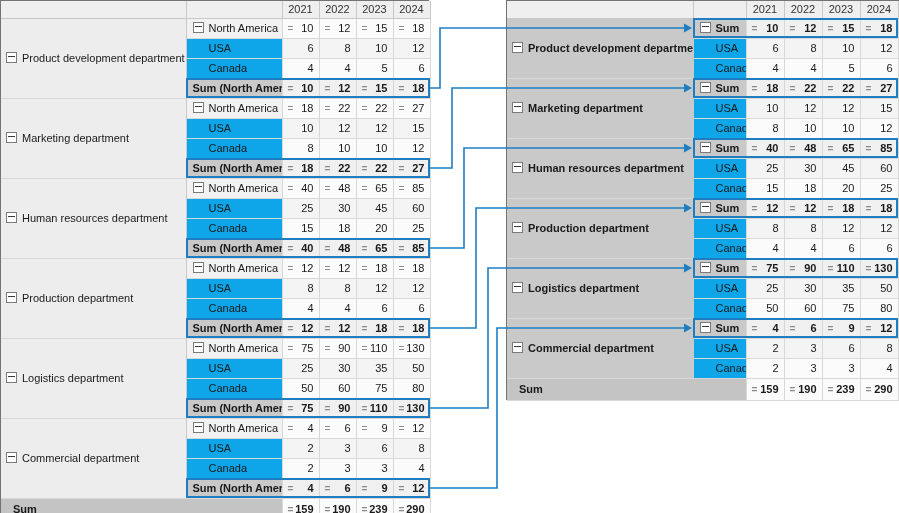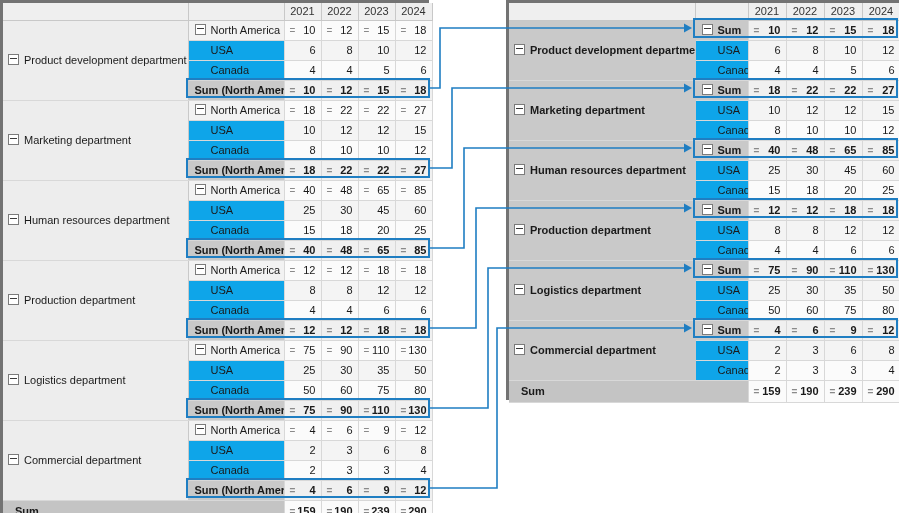--- a/index.html
+++ b/index.html
@@ -5,21 +5,21 @@
   html,body{margin:0;padding:0;}
   body{
     width:899px;height:513px;
     background:#ffffff;
     font-family:"Liberation Sans","DejaVu Sans",sans-serif;
     font-size:11px;
     color:#1a1a1a;
     overflow:hidden;
     position:relative;
   }
-  .panel{position:absolute;border:3px solid #737373;box-sizing:border-box;background:#fff;}
+  .panel{position:absolute;border:1px solid #737373;box-sizing:border-box;background:#fff;}
   table.grid{border-collapse:collapse;table-layout:fixed;width:100%;height:100%;}
   table.grid td,table.grid th{
     border:1px solid #d8d8d8;
     padding:0 5px;
     font-weight:normal;
     font-size:11px;
     box-sizing:border-box;
     white-space:nowrap;
     overflow:hidden;
   }

